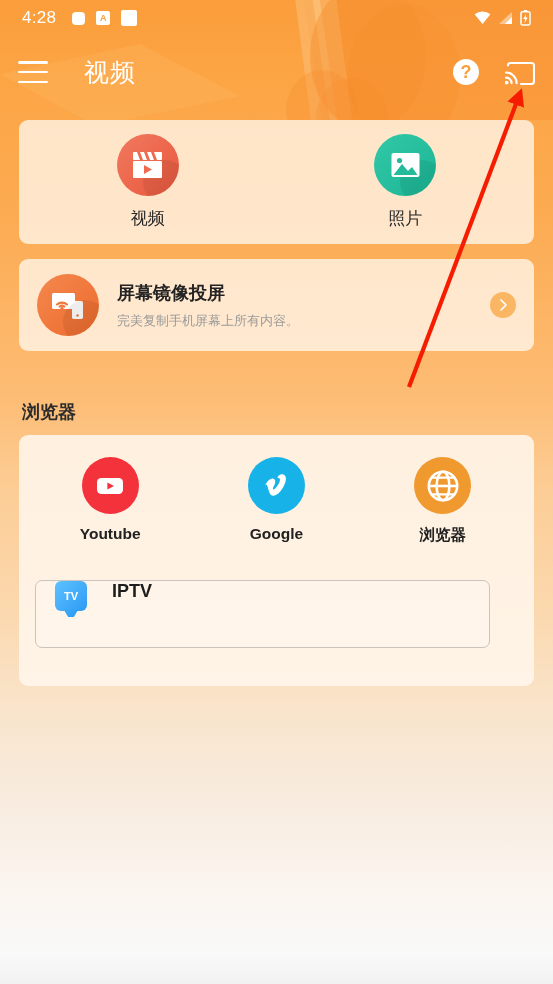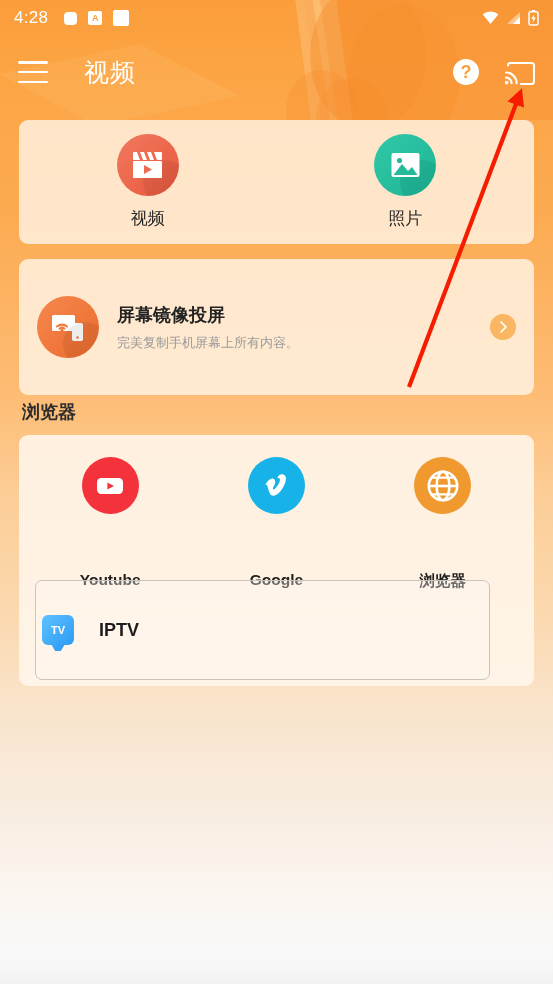--- a/index.html
+++ b/index.html
@@ -26,21 +26,21 @@
 
   
   .header-art {
     position: absolute; left: 0; top: 0; width: 553px; height: 120px;
     overflow: hidden; pointer-events: none;
   }
 
   
   .statusbar {
     position: absolute; left: 0; top: 0; width: 553px; height: 36px;
-    display: flex; align-items: center; padding: 0 14px;
+    display: flex; align-items: center; padding: 0 22px;
     color: #fff; z-index: 8;
   }
   .clock { font-size: 17px; letter-spacing: .3px; font-weight: 400; }
   .sb-left-icons { display: flex; align-items: center; gap: 11px; margin-left: 16px; }
   .sb-chip { width: 13px; height: 13px; background: #fff; border-radius: 2px; }
   .sb-chip.rounded { border-radius: 4px; }
   .sb-chip.letter {
     display:flex; align-items:center; justify-content:center;
     color:#f9a03c; font-size:9px; font-weight:bold; border-radius:2px;
     width:14px; height:14px; line-height:1;
@@ -66,21 +66,21 @@
     display:flex; align-items:center; justify-content:center; cursor:pointer;
   }
 
   
   .card {
     position: absolute; left: 19px; width: 515px;
     background: rgba(255,245,232,0.80);
     border-radius: 9px;
   }
   #media-card { top: 120px; height: 124px; }
-  #mirror-card { top: 259px; height: 136px; }
+  #mirror-card { top: 259px; height: 92px; }
   #browser-card { top: 435px; height: 251px; background: rgba(255,246,236,0.88); }
 
   .media-row { display: flex; height: 100%; align-items: center; }
   .media-item { flex: 1; display:flex; flex-direction:column; align-items:center;
     cursor:pointer; }
   .circ { width: 62px; height: 62px; border-radius: 50%;
     display:flex; align-items:center; justify-content:center; position:relative;
     overflow:hidden; }
   .circ::after {
     content:""; position:absolute; right:-8px; bottom:-8px;
@@ -114,33 +114,33 @@
     cursor:pointer;
   }
 
   
   .section-title {
     position: absolute; left: 22px; top: 400px;
     font-size: 18px; font-weight: bold; color: #2c2c2c;
   }
   .browser-row { display:flex; padding: 22px 8px 0 8px; }
   .browser-item { flex:1; display:flex; flex-direction:column; align-items:center;
-    cursor:pointer;gap:46px; }
+    cursor:pointer; }
   .b-circ { width: 57px; height: 57px; border-radius:50%;
     display:flex; align-items:center; justify-content:center; }
   .b-yt  { background:#f4323c; }
   .b-vm  { background:#17b3e8; }
   .b-gg  { background:#fdfbf8; }
   .b-web { background:#f0992f; }
   .b-label { margin-top: 11px; font-size: 15.5px; font-weight:bold; color:#212121; }
 
   .iptv-box {
-    position:absolute; left: 35px; top: 580px; width: 455px; height: 100px;
+    position:absolute; left: 35px; top: 580px; width: 455px; height: 68px;
     border: 1px solid #c9c4bd; border-radius: 7px;
-    display:flex; align-items:center; padding-left: 6px; cursor:pointer;
+    display:flex; align-items:flex-start; padding-left: 19px; cursor:pointer;
     background: rgba(255,250,244,0.35);
   }
   .iptv-icon {
     width: 32px; height: 30px; border-radius: 6px;
     background: linear-gradient(135deg,#5ec2ff,#2d9bf5);
     display:flex; align-items:center; justify-content:center;
     color:#fff; font-size:11px; font-weight:bold; position:relative;
   }
   .iptv-icon::after {
     content:""; position:absolute; bottom:-6px; left:50%; transform:translateX(-50%);

